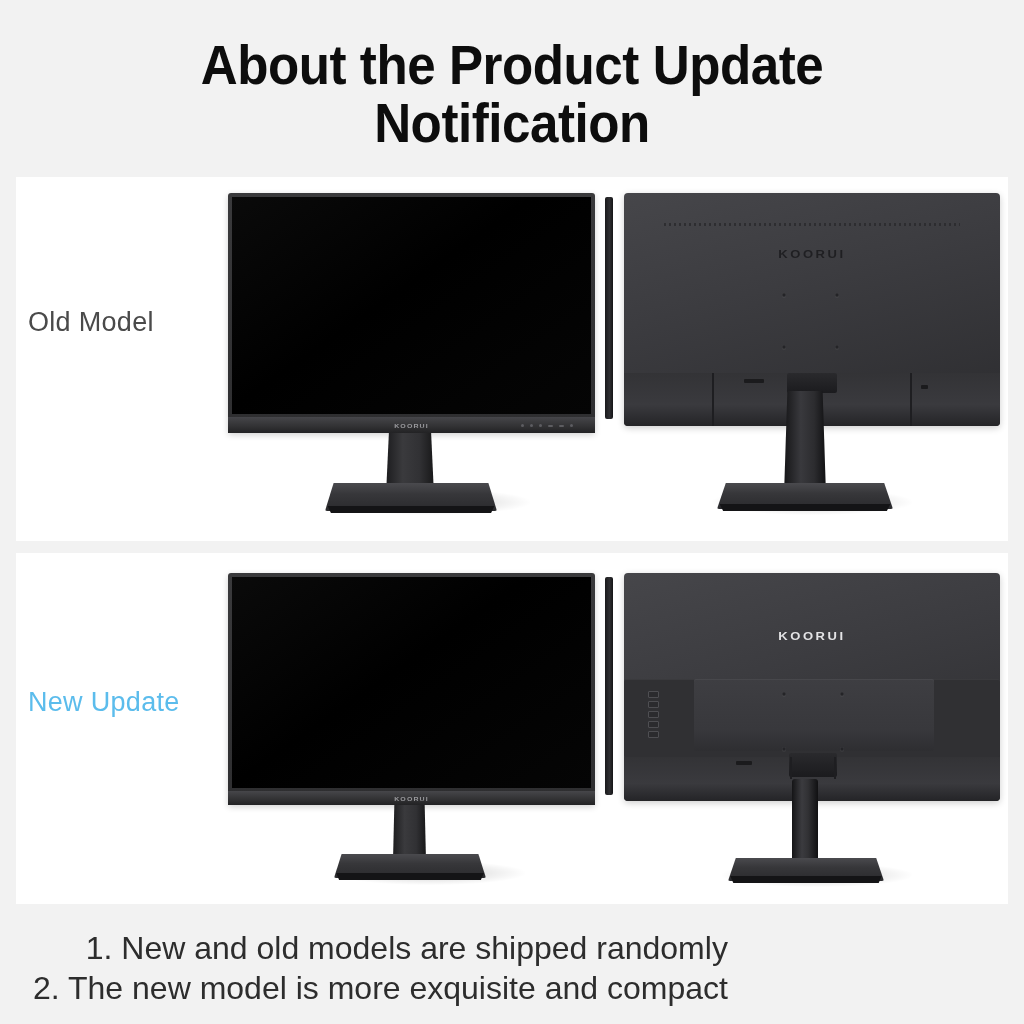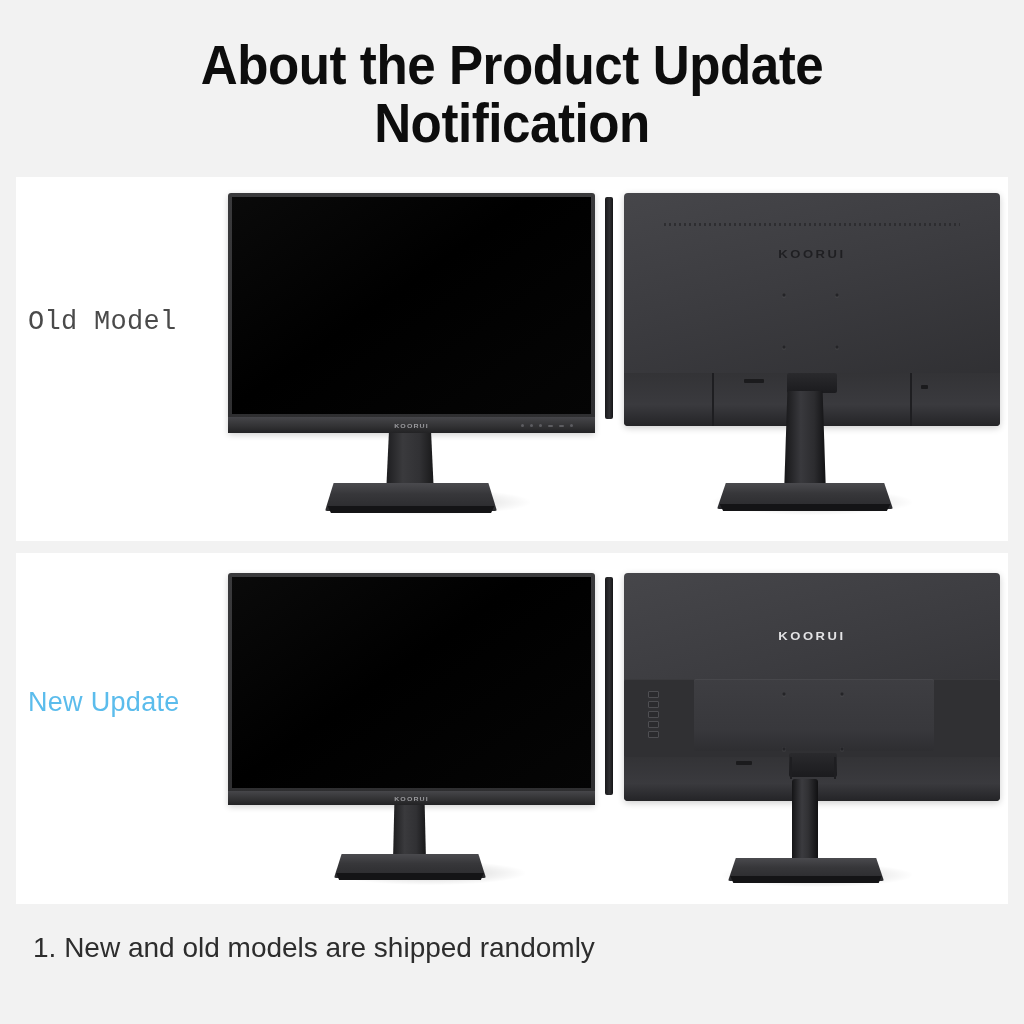--- a/index.html
+++ b/index.html
@@ -44,21 +44,21 @@
   #card-old  { top: 177px; height: 364px; }
   #card-new  { top: 553px; height: 351px; }
 
   .model-label {
     position: absolute;
     left: 28px;
     font-size: 27px;
     letter-spacing: 0.3px;
     white-space: nowrap;
   }
-  #label-old { top: 307px; color: #4a4a4a; font-family: Liberation Mono, monospace; }
+  #label-old { top: 307px; color: #4a4a4a; }
   #label-new { top: 687px; color: #5bbcec; }
 
   
   .monitor { position: absolute; }
 
   
   .fv-panel {
     position: absolute;
     background: linear-gradient(180deg,#3a3a3c 0%,#2e2e30 100%);
     border-radius: 3px 3px 2px 2px;
@@ -199,21 +199,21 @@
   }
 
   
   .notes {
     position: absolute;
     left: 33px;
     top: 928px;
     color: #2d2d2d;
   }
   .note {
-    font-size: 28px;
+    font-size: 32px;
     line-height: 40px;
     white-space: nowrap;
     text-align: right;
   }
 </style>
 </head>
 <body>
 
 <div class="title-block">
   <div class="title-line">About the Product Update</div>
@@ -341,13 +341,14 @@
     <div class="st-base-lip" style="left:115px; top:303px; width:158px; height:7px;
                 clip-path: polygon(2% 0, 98% 0, 96% 100%, 4% 100%);"></div>
   </div>
 </div>
 
 <div class="model-label" id="label-old">Old Model</div>
 <div class="model-label" id="label-new">New Update</div>
 
 <div class="notes">
   <div class="note">1. New and old models are shipped randomly</div>
+  <div class="note">2. The new model is more exquisite and compact</div>
 </div>
 
 </body></html>

